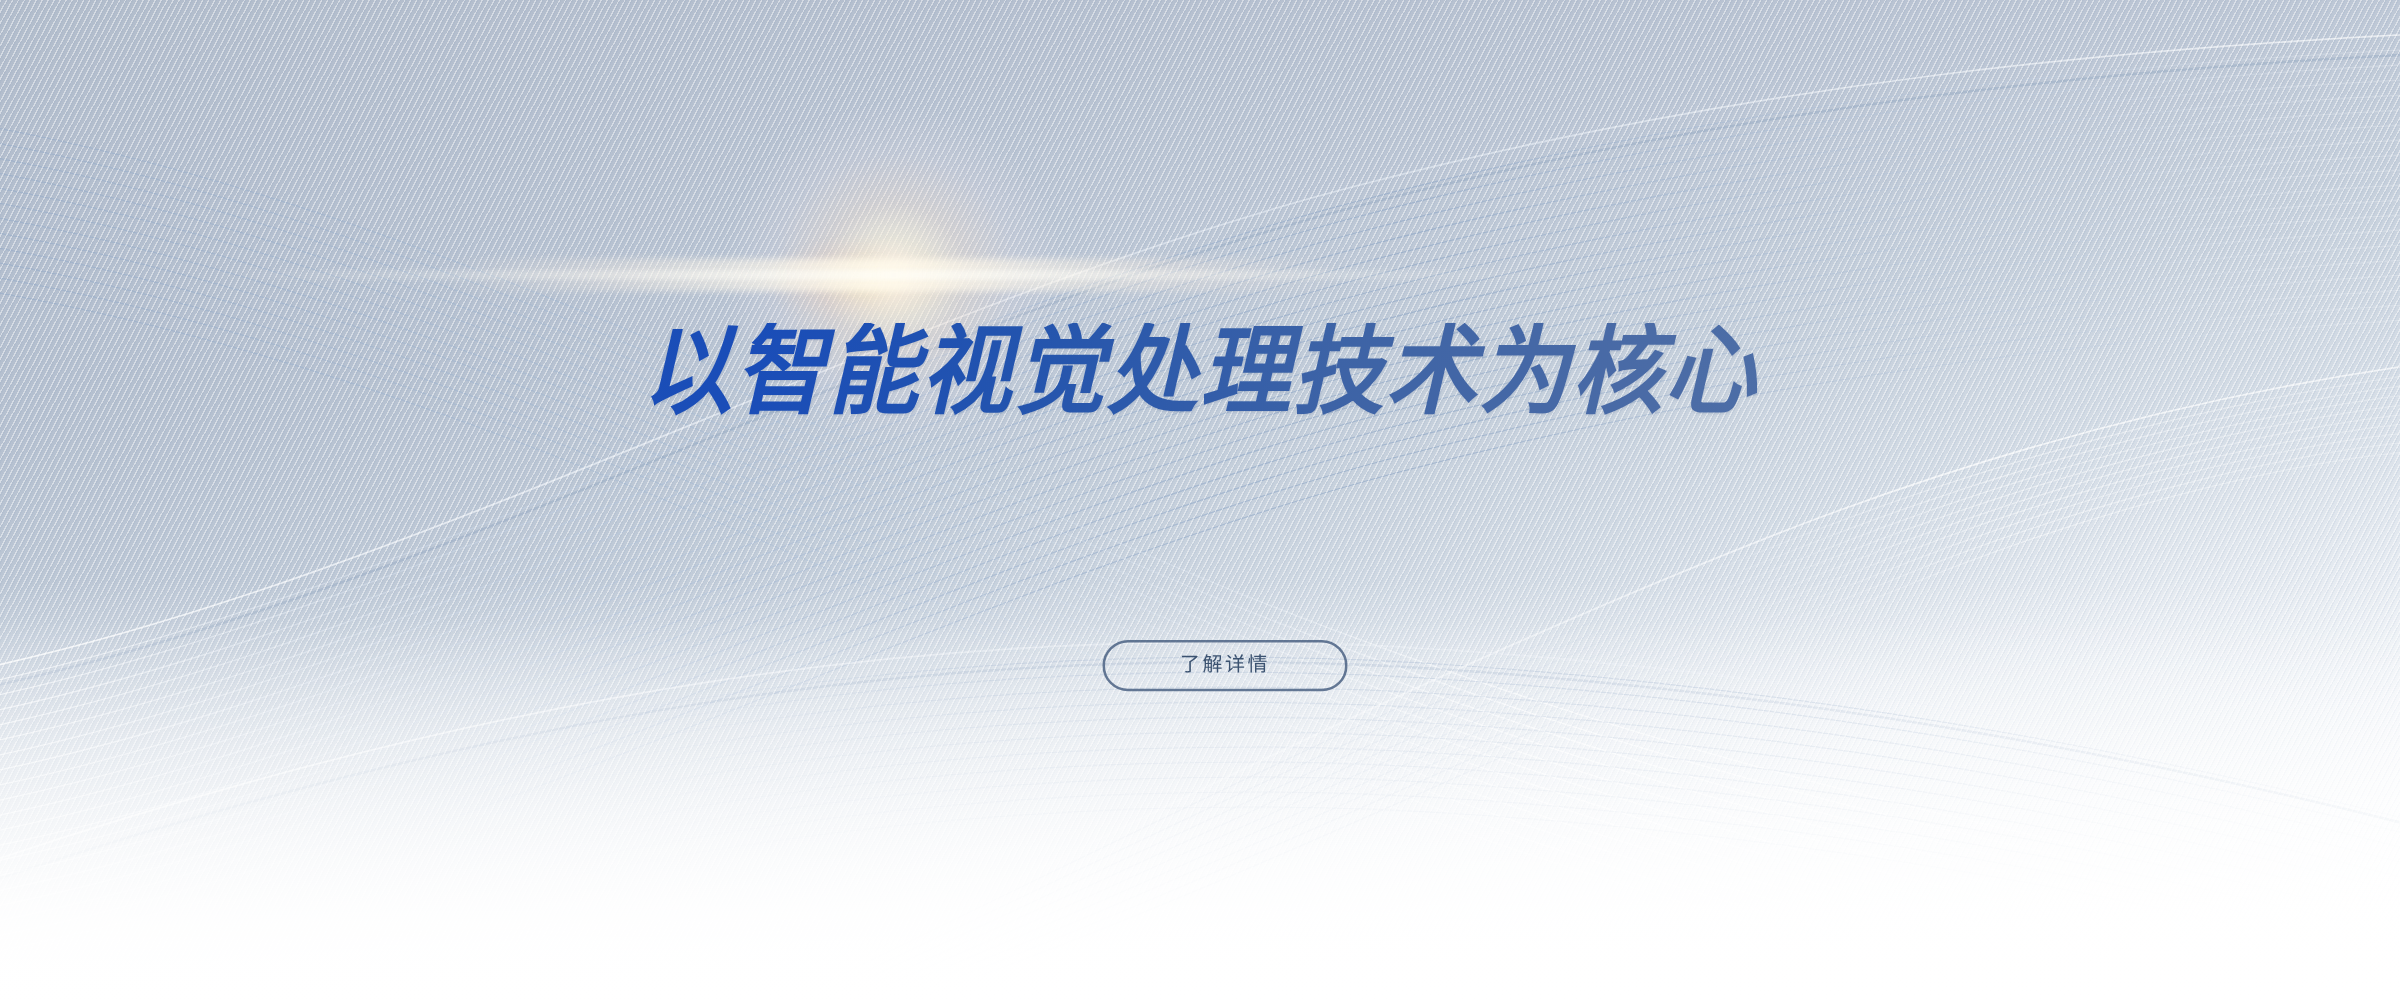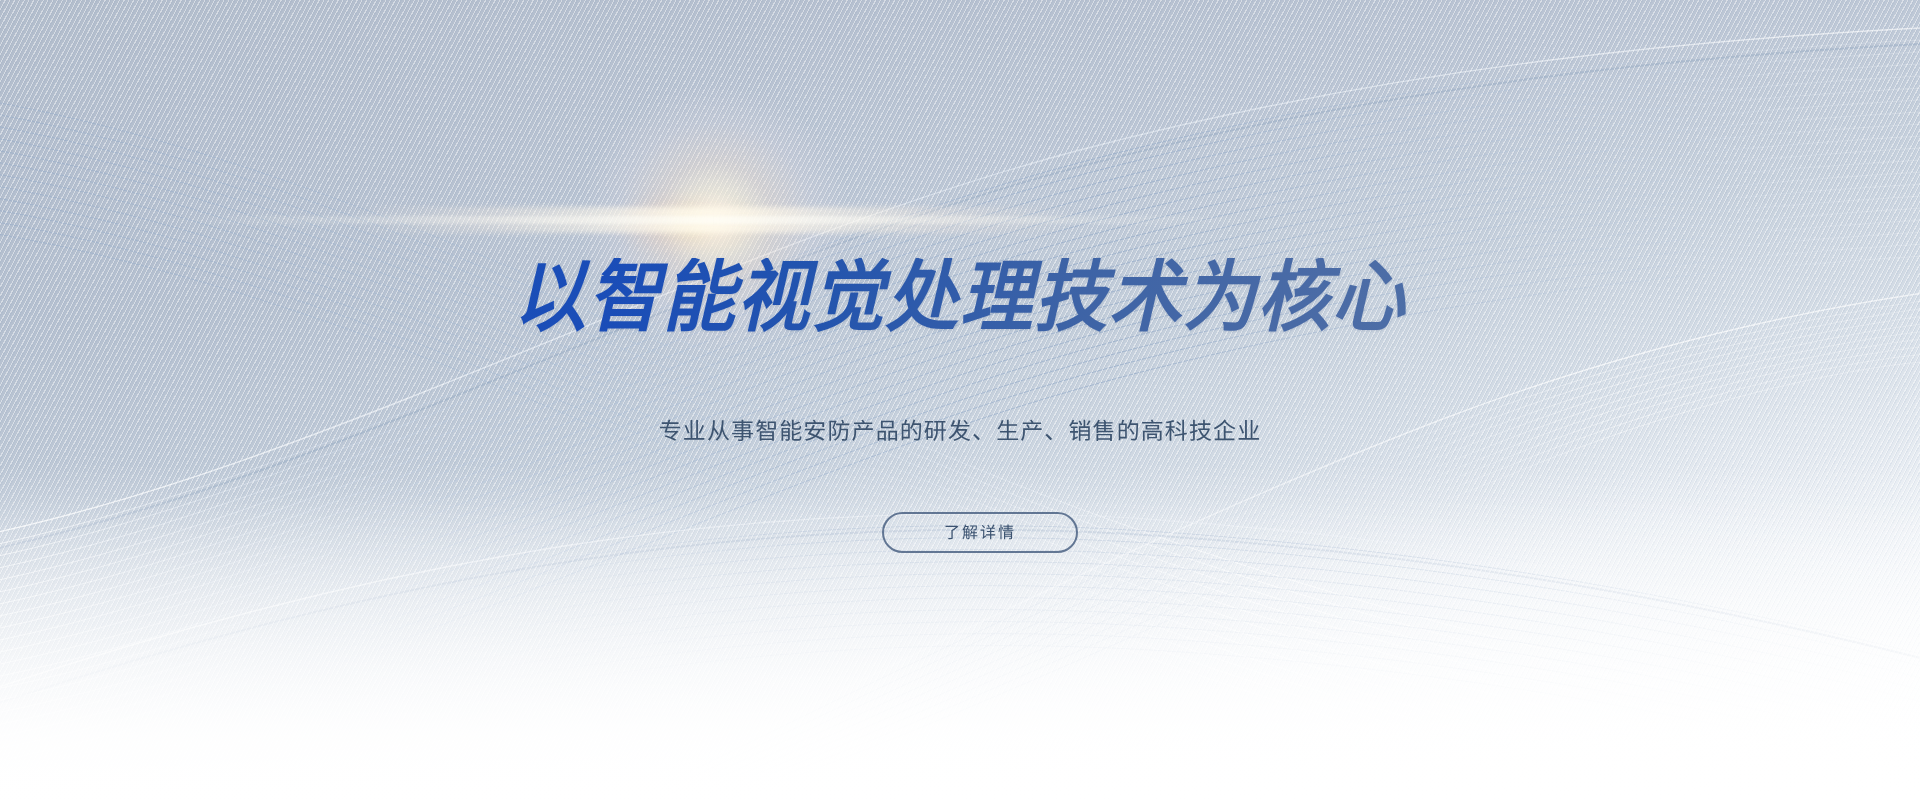--- a/index.html
+++ b/index.html
@@ -366,20 +366,19 @@
   <div class="bg-tint-bottom"></div>
 
   <div class="flare-core"></div>
   <div class="flare-warm"></div>
   <div class="flare-streak"></div>
   <div class="flare-streak-wide"></div>
 
   <div class="content">
     <div class="headline">以智能视觉处理技术为核心</div>
 
-    <div class="subtitle">专业从事智能安防产品的研发、生产、销售的高科技企业</div>
 
     <div class="cta-wrap">
       <button class="cta-button" type="button">了解详情</button>
     </div>
   </div>
 
 </div>
 
 </body></html>

